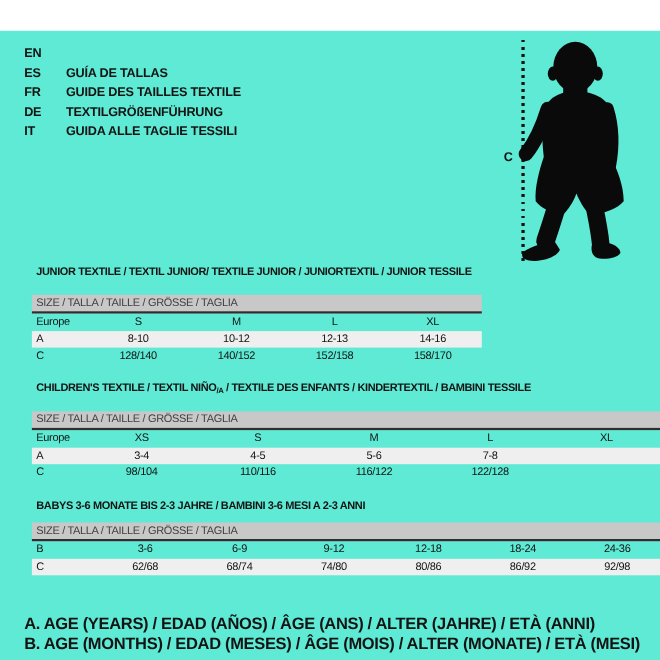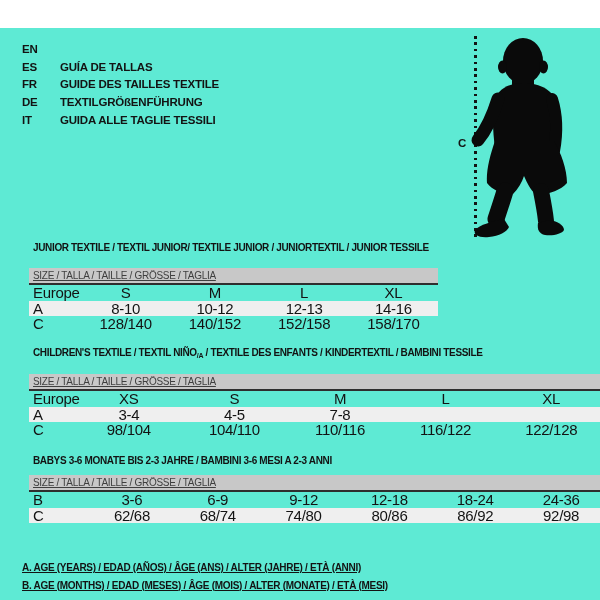--- a/index.html
+++ b/index.html
@@ -22,32 +22,32 @@
   
   .sec{position:absolute;left:29px;}
   .sec1{top:213px;width:409px;}
   .sec2{top:318px;width:575px;}
   .sec3{top:425px;width:575px;}
   .sec-title{font-size:10px;font-weight:bold;letter-spacing:-0.35px;line-height:13px;margin:0 0 14px 4px;white-space:nowrap;}
   .sec3 .sec-title{line-height:15px;margin-bottom:7px;}
   .sub{font-size:7px;position:relative;top:2px;}
   .size-bar{
     height:15px;line-height:15px;background:var(--size-bar-bg,#c8c8c8);color:var(--size-bar-text,#3f3f3f);
-    border-bottom:2px solid var(--bar-border,#2e2e2e);padding-left:4px;font-size:10px;letter-spacing:-0.3px;text-decoration:underline;
+    border-bottom:2px solid var(--bar-border,#2e2e2e);padding-left:4px;font-size:10px;letter-spacing:-0.3px;
   }
-  .trow{display:grid;height:15.5px;line-height:15.5px;font-size:15px;letter-spacing:-0.3px;}
+  .trow{display:grid;height:15.5px;line-height:15.5px;font-size:10px;letter-spacing:-0.3px;}
   .sec1 .trow{grid-template-columns:52px repeat(4,1fr);}
   .sec2 .trow{grid-template-columns:47px repeat(5,1fr);}
   .sec3 .trow{grid-template-columns:60px repeat(6,1fr);}
   .trow.alt{background:var(--alt-row-bg,#efefef);}
   .tlabel{padding-left:4px;text-align:left;}
   .tcell{text-align:center;}
   
   .footnotes{position:absolute;top:531px;left:22px;}
-  .fnote{font-size:10px;font-weight:bold;letter-spacing:-0.3px;line-height:17.5px;white-space:nowrap;text-decoration:underline;}
+  .fnote{font-size:15px;font-weight:bold;letter-spacing:-0.3px;line-height:17.5px;white-space:nowrap;}
 </style>
 </head>
 <body>
 
 <div class="page">
 
   <div class="lang-list">
       <div class="lang-row">
         <span class="lang-code">EN</span>
       </div>
@@ -127,26 +127,26 @@
           <span class="tcell">XS</span>
           <span class="tcell">S</span>
           <span class="tcell">M</span>
           <span class="tcell">L</span>
           <span class="tcell">XL</span>
         </div>
         <div class="trow alt">
           <span class="tlabel">A</span>
           <span class="tcell">3-4</span>
           <span class="tcell">4-5</span>
+          <span class="tcell">5-6</span>
           <span class="tcell">7-8</span>
         </div>
         <div class="trow">
           <span class="tlabel">C</span>
           <span class="tcell">98/104</span>
-          <span class="tcell">104/110</span>
           <span class="tcell">110/116</span>
           <span class="tcell">116/122</span>
           <span class="tcell">122/128</span>
         </div>
       </div>
   </div>
 
   <div class="sec sec3">
     <div class="sec-title">
       <div>BABYS 3-6 MONATE BIS 2-3 JAHRE / BAMBINI 3-6 MESI A 2-3 ANNI</div>

